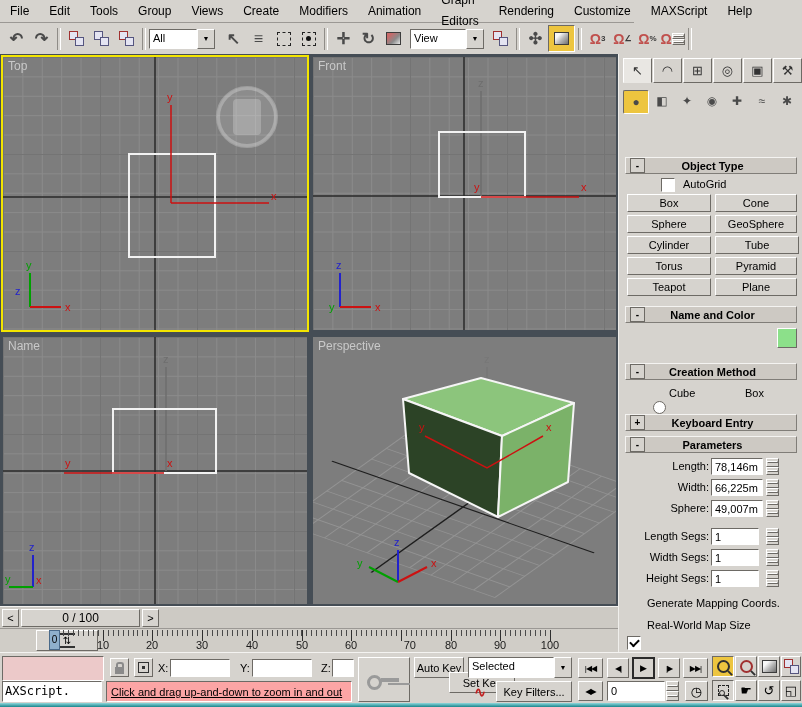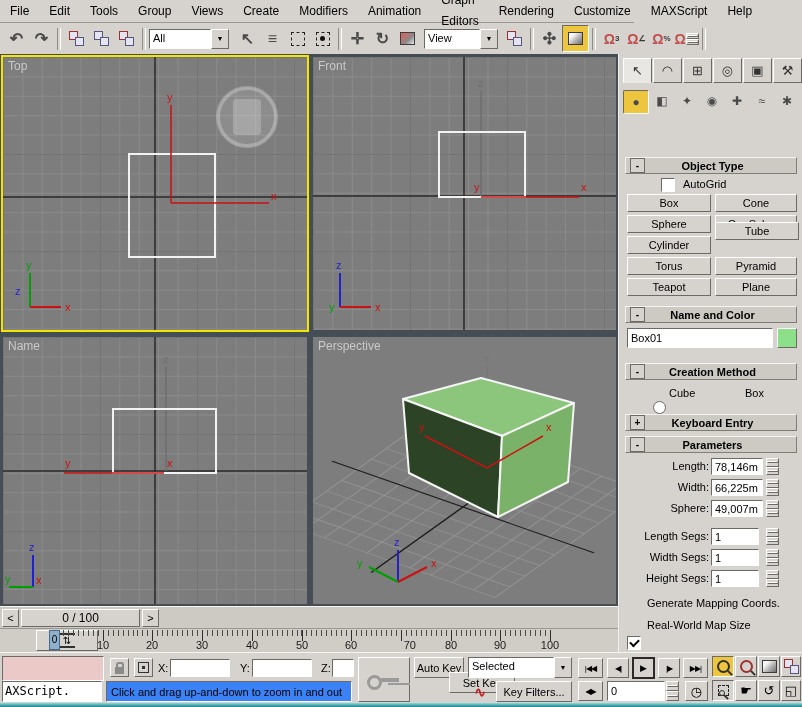--- a/index.html
+++ b/index.html
@@ -2,21 +2,21 @@
 <html><head>
 <meta charset="utf-8">
 <style>
   html,body{margin:0;padding:0;}
   #root{position:relative;width:802px;height:707px;background:#d6d3ce;overflow:hidden;
         font-family:"Liberation Sans",sans-serif;color:#000;-webkit-font-smoothing:none;}
   .abs{position:absolute;}
   
   .raised{background:#d6d3ce;border:1px solid;border-color:#ffffff #6d6a65 #6d6a65 #ffffff;}
   .sunken{background:#ffffff;border:1px solid;border-color:#6d6a65 #ffffff #ffffff #6d6a65;}
-  .sunkeng{background:#3b82f6;border:1px solid;border-color:#6d6a65 #ffffff #ffffff #6d6a65;}
+  .sunkeng{background:#fca5a5;border:1px solid;border-color:#6d6a65 #ffffff #ffffff #6d6a65;text-decoration:underline;}
   .btn{display:flex;align-items:center;justify-content:center;font-size:11px;cursor:default;box-sizing:border-box;}
   .sep{width:2px;height:22px;border-left:1px solid #8f8c87;border-right:1px solid #ffffff;margin:0 3px;}
   
   #menubar{left:0;top:0;width:634px;height:22px;display:flex;align-items:center;
            border-bottom:1px solid #9b9894;background:#d6d3ce;}
   #menubar .mi{padding:0 10px;font-size:12px;line-height:21px;}
   #toolbar{left:0;top:23px;width:802px;height:31px;display:flex;align-items:center;padding-left:4px;box-sizing:border-box;}
   .tbtn{width:25px;height:25px;display:flex;align-items:center;justify-content:center;font-size:14px;color:#3a3a3a;}
   .tbtn.active{background:#edc53f;border:1px solid;border-color:#6d6a65 #ffffff #ffffff #6d6a65;}
   .glyph-big{font-size:16px;font-weight:bold;color:#4a4a4a;}
@@ -121,21 +121,21 @@
     <div class="tbtn">
         <span class="csq2 red"></span>
       </div>
     <div class="tbtn">
         <span class="csq2"></span>
       </div>
     <div class="tbtn">
         <span class="csq2 red"></span>
       </div>
     <div class="sep"></div>
-    <div class="dd" style="width:80px;">
+    <div class="dd" style="width:66px;">
       <span class="dval">All</span>
       <span class="ddbtn raised">▼</span>
     </div>
     <div class="tbtn" style="margin-left:6px;">
         <span class="glyph-big">↖</span>
       </div>
     <div class="tbtn">
         <span class="glyph-big">≡</span>
       </div>
     <div class="tbtn">
@@ -384,31 +384,30 @@
       <span class="ctrl">-</span>
       <span class="ttl">Object Type</span>
     </div>
     <div class="cb abs" style="left:42px;top:124px;"></div>
     <span class="abs small" style="left:64px;top:124px;">AutoGrid</span>
     <div class="btn raised obtn" style="left:8px;top:140px;width:84px;">Box</div>
     <div class="btn raised obtn" style="left:96px;top:140px;width:82px;">Cone</div>
     <div class="btn raised obtn" style="left:8px;top:161px;width:84px;">Sphere</div>
     <div class="btn raised obtn" style="left:96px;top:161px;width:82px;">GeoSphere</div>
     <div class="btn raised obtn" style="left:8px;top:182px;width:84px;">Cylinder</div>
-    <div class="btn raised obtn" style="left:96px;top:168px;width:84px;text-align:right;">Tube</div>
+    <div class="btn raised obtn" style="left:96px;top:182px;width:84px;text-align:right;">Tube</div>
     <div class="btn raised obtn" style="left:8px;top:203px;width:84px;">Torus</div>
     <div class="btn raised obtn" style="left:96px;top:203px;width:82px;">Pyramid</div>
     <div class="btn raised obtn" style="left:8px;top:224px;width:84px;">Teapot</div>
     <div class="btn raised obtn" style="left:96px;top:224px;width:82px;">Plane</div>
 
     <div class="rollhead" style="left:6px;top:252px;width:172px;">
       <span class="ctrl">-</span>
       <span class="ttl">Name and Color</span>
     </div>
-    <input class="fld abs" style="left: 8px; top: 274px; width: 146px; height: 20px;" value="Box01">
     <div class="abs" style="left:158px;top:274px;width:20px;height:20px;background:#8ce08a;border:1px solid;border-color:#ffffff #6d6a65 #6d6a65 #ffffff;box-sizing:border-box;"></div>
 
     <div class="rollhead" style="left:6px;top:309px;width:172px;">
       <span class="ctrl">-</span>
       <span class="ttl">Creation Method</span>
     </div>
     <div class="radio abs" style="left:34px;top:333px;"></div>
     <span class="abs small" style="left:50px;top:333px;">Cube</span>
     <div class="radio sel abs" style="left:110px;top:333px;"></div>
     <span class="abs small" style="left:126px;top:333px;">Box</span>

